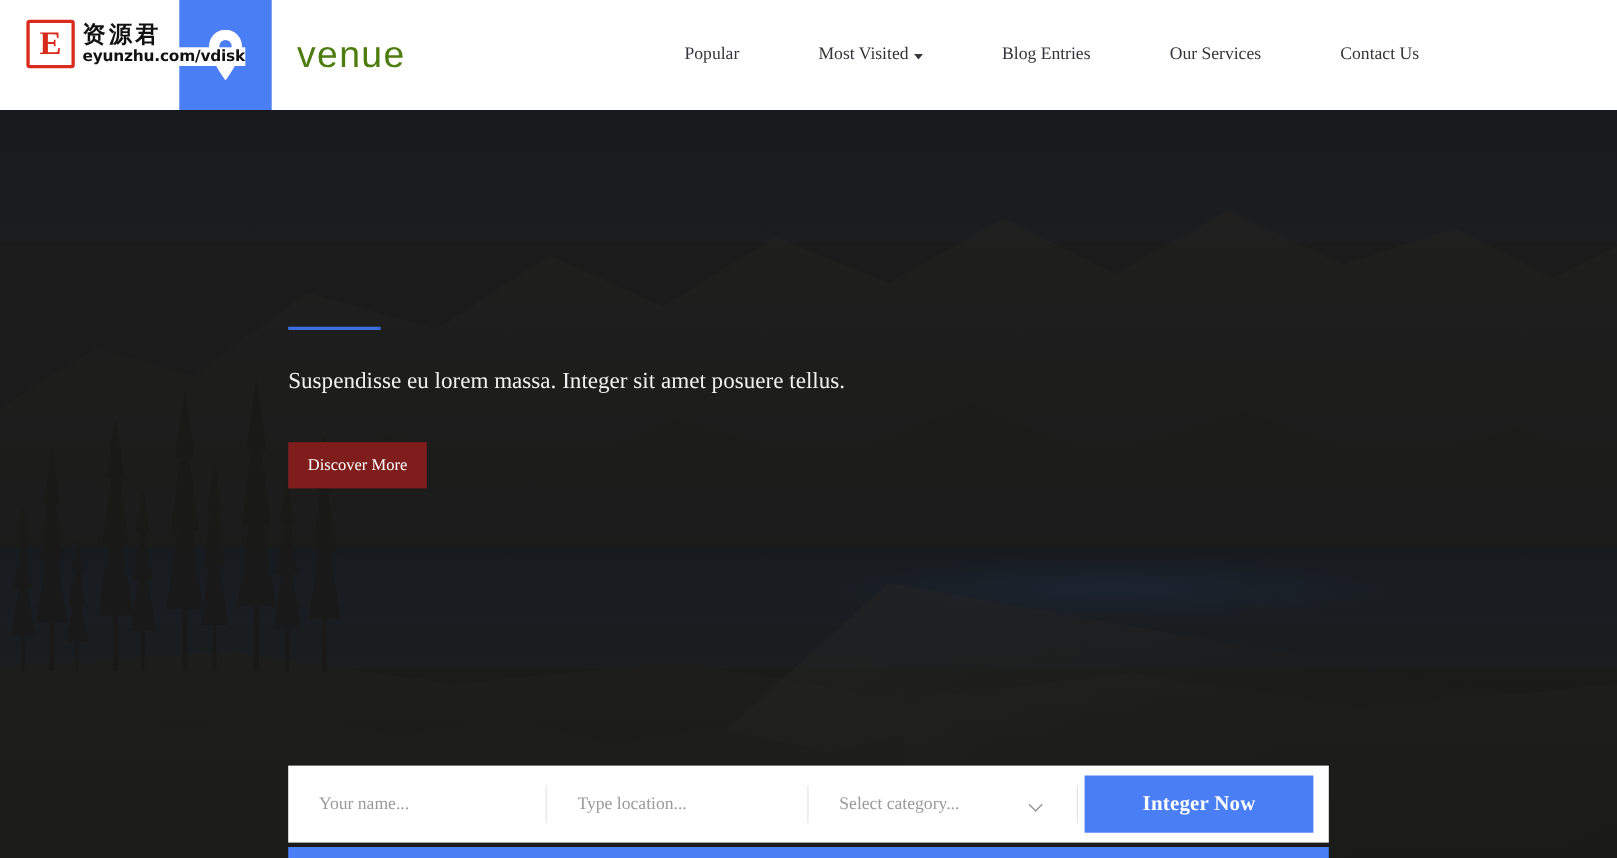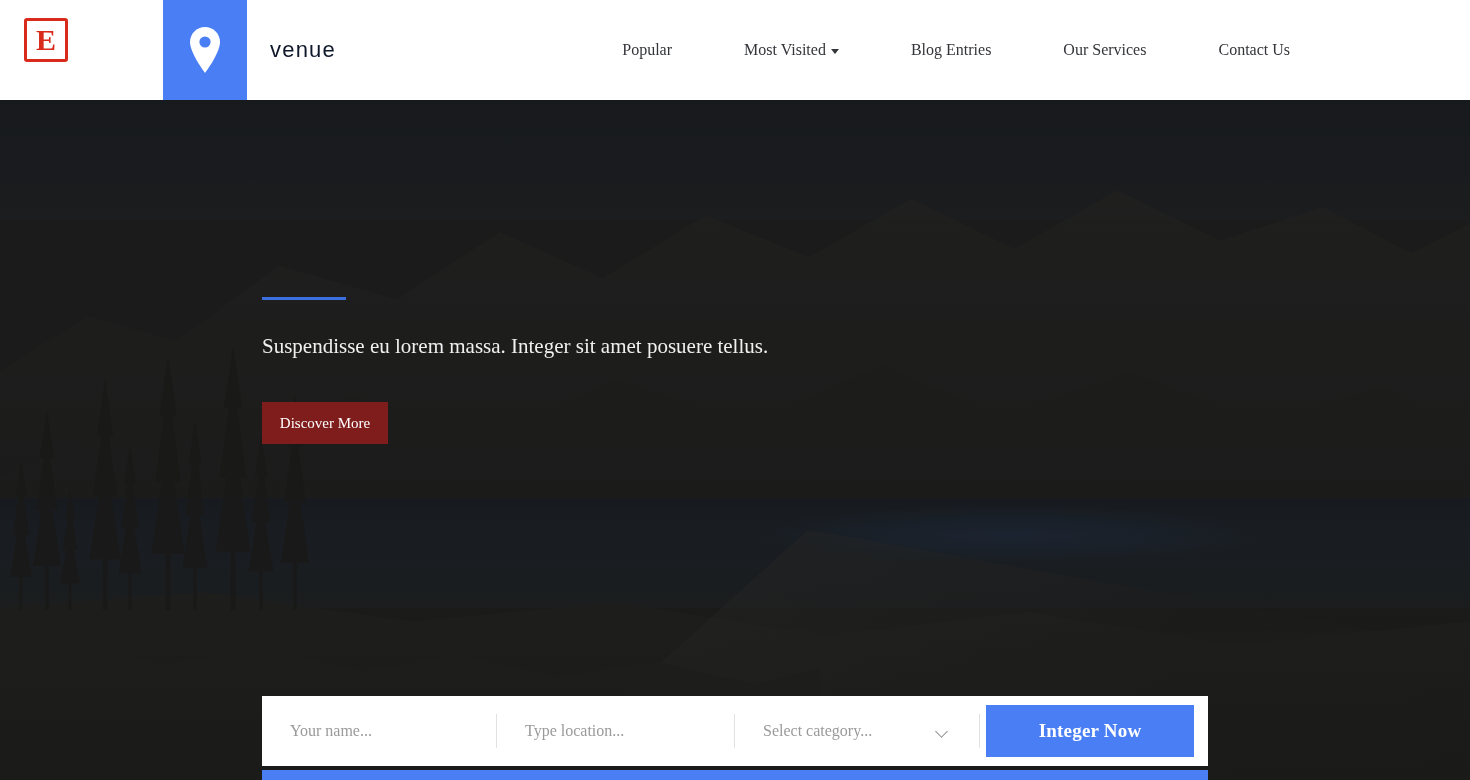--- a/index.html
+++ b/index.html
@@ -20,22 +20,22 @@
   .logo-badge {
     position:absolute; left:163px; top:0; width:84px; height:100px;
     background:#4a7ef5; z-index:2;
     display:flex; align-items:center; justify-content:center;
   }
   .pin-glyph { width:34px; height:46px; position:relative; }
   .pin-glyph svg { display:block; }
   .brand-word {
     position:absolute; left:270px; top:28px;
     font-family:"Liberation Sans", sans-serif;
-    font-size:22px; font-weight:300; letter-spacing:1.2px;
-    color:#0f172a; line-height:44px;
+    font-size:34px; font-weight:300; letter-spacing:1.2px;
+    color:#4d7c0f; line-height:44px;
   }
   .nav {
     position:absolute; right:0; top:0; height:100px;
     display:flex; align-items:center;margin-left:19px;
   }
   .nav-item {
     font-family:"Liberation Serif", serif;
     font-size:16px; color:#34353a;
     padding:0 0; margin-right:72px;
     white-space:nowrap; cursor:pointer;
@@ -310,15 +310,19 @@
           <span>Our Services</span>
         </div>
         <div class="nav-item">
           <span>Contact Us</span>
         </div>
       </nav>
   </div>
 
   <div class="watermark">
     <div class="wm-e">E</div>
+    <div class="wm-text">
+      <div class="wm-cn">资源君</div>
+      <div class="wm-url">eyunzhu.com/vdisk</div>
+    </div>
   </div>
 
 </div>
 
 </body></html>

